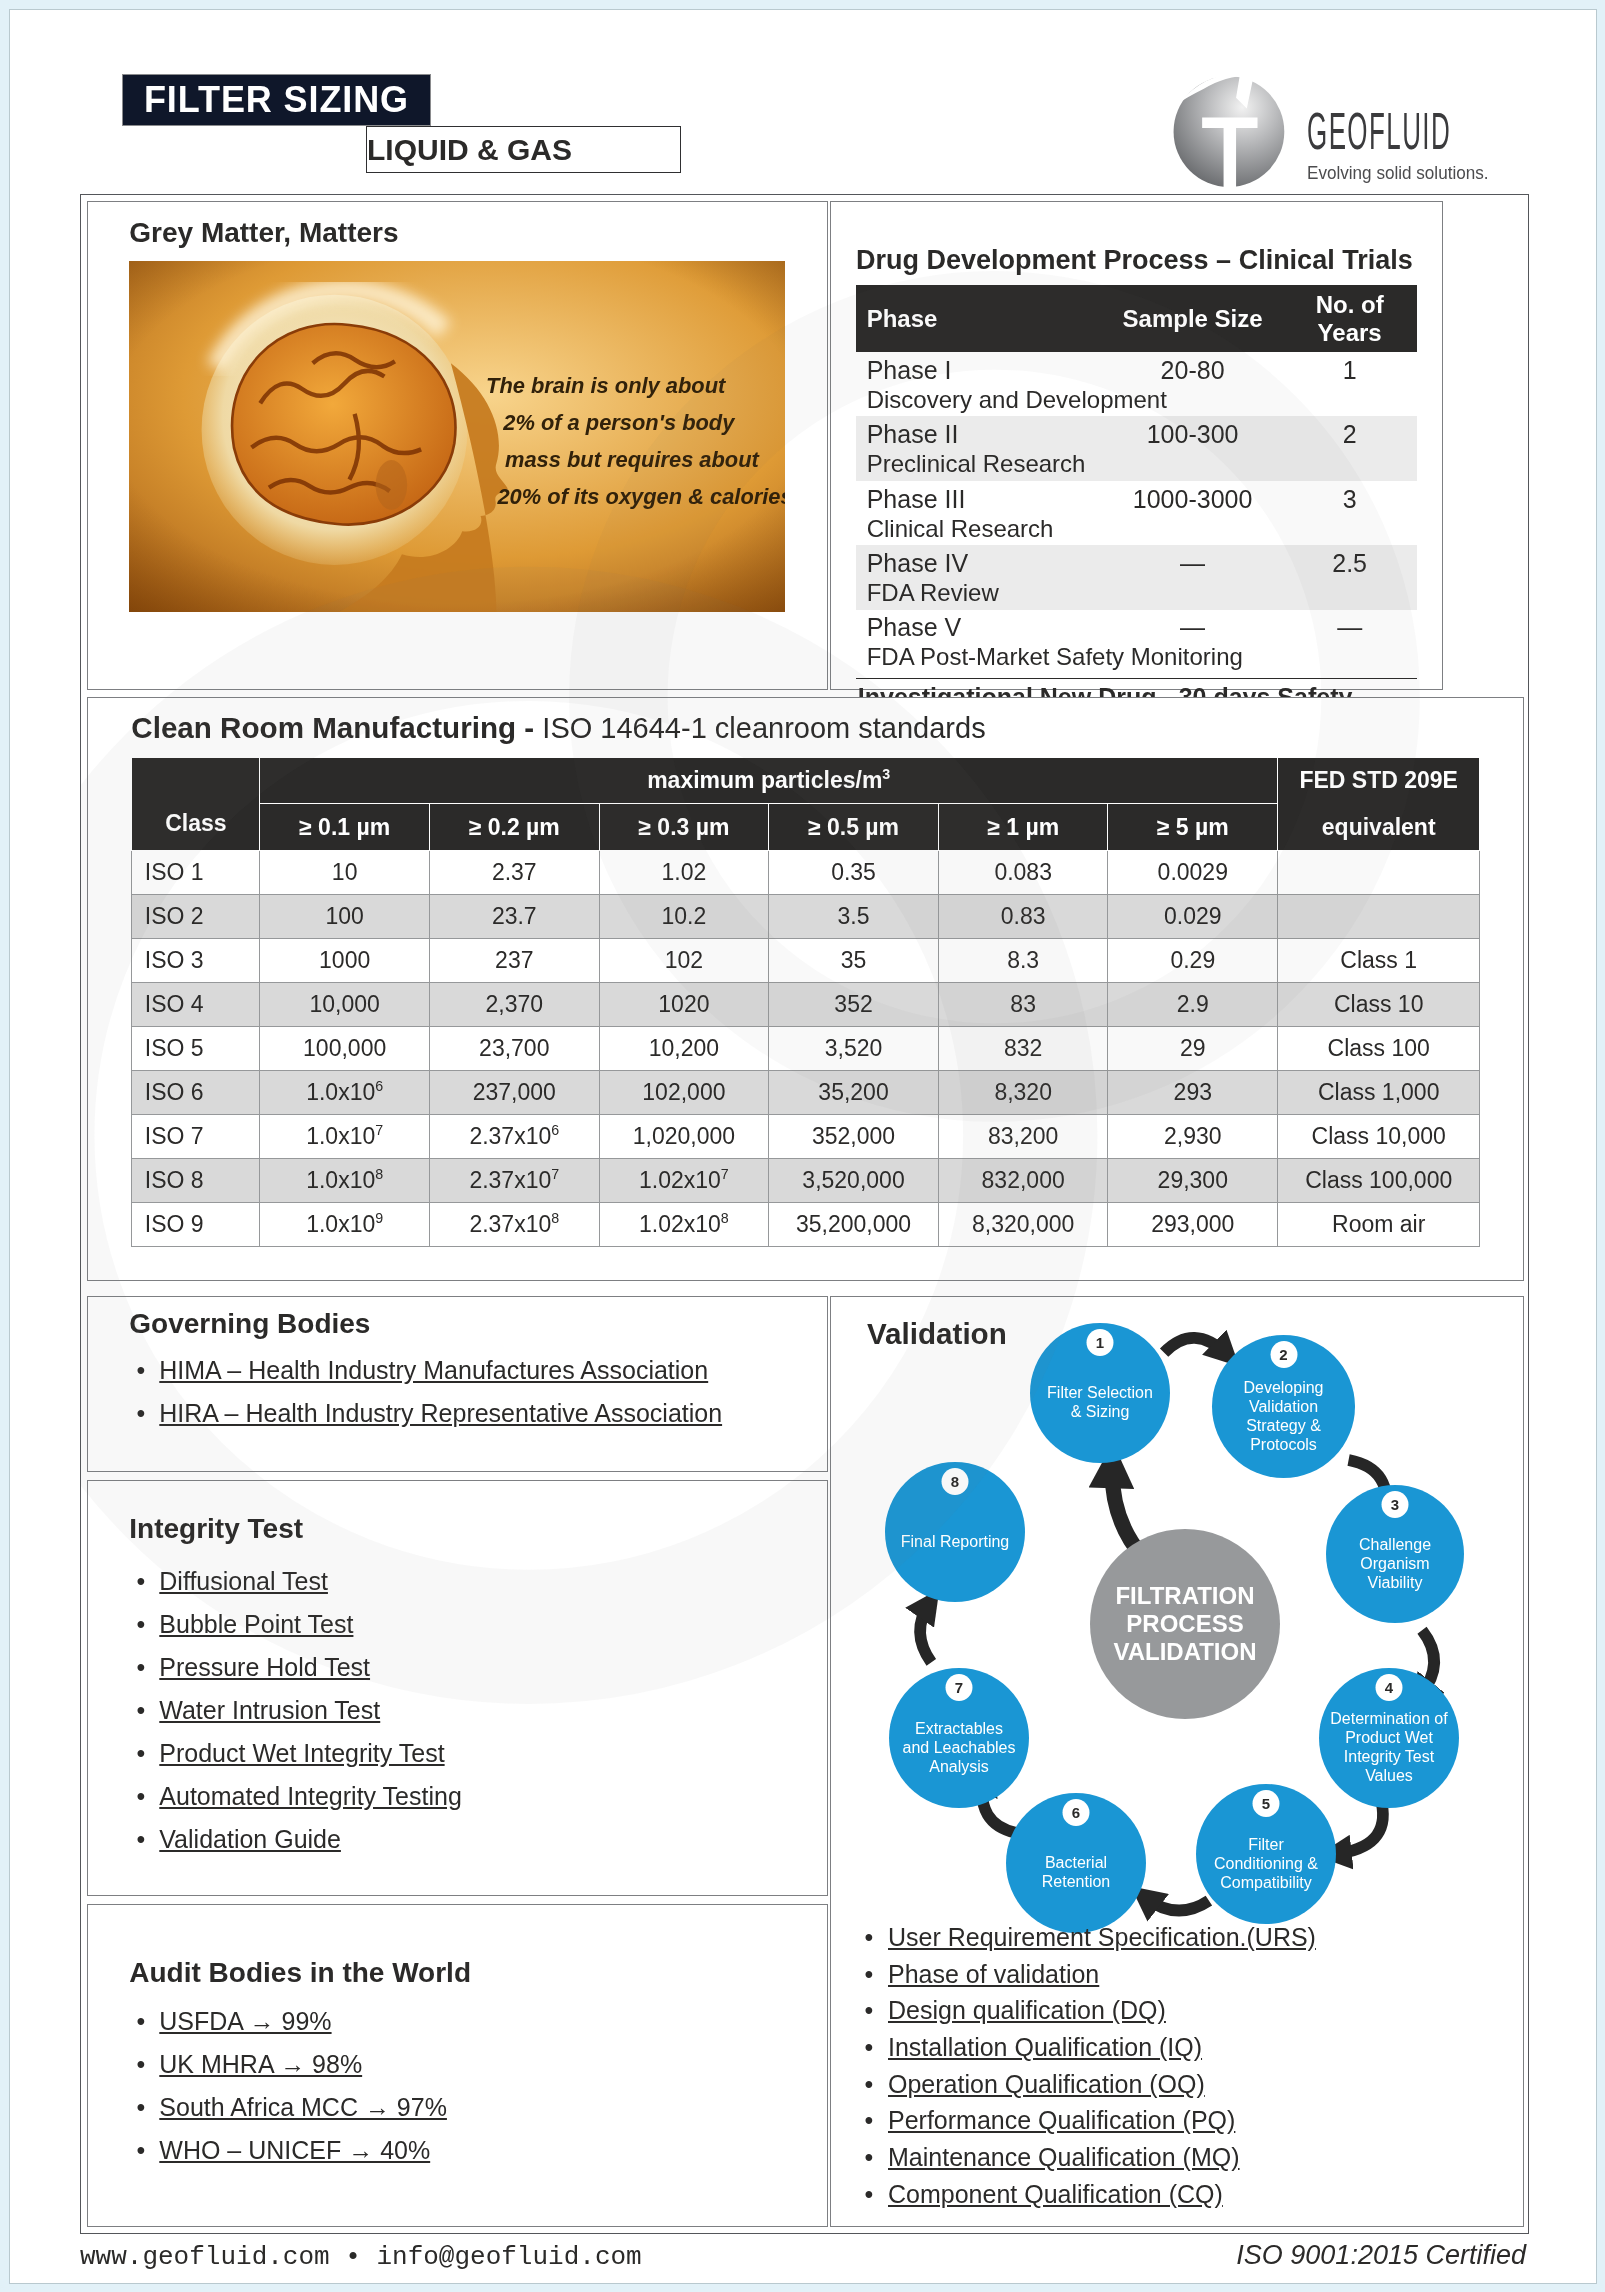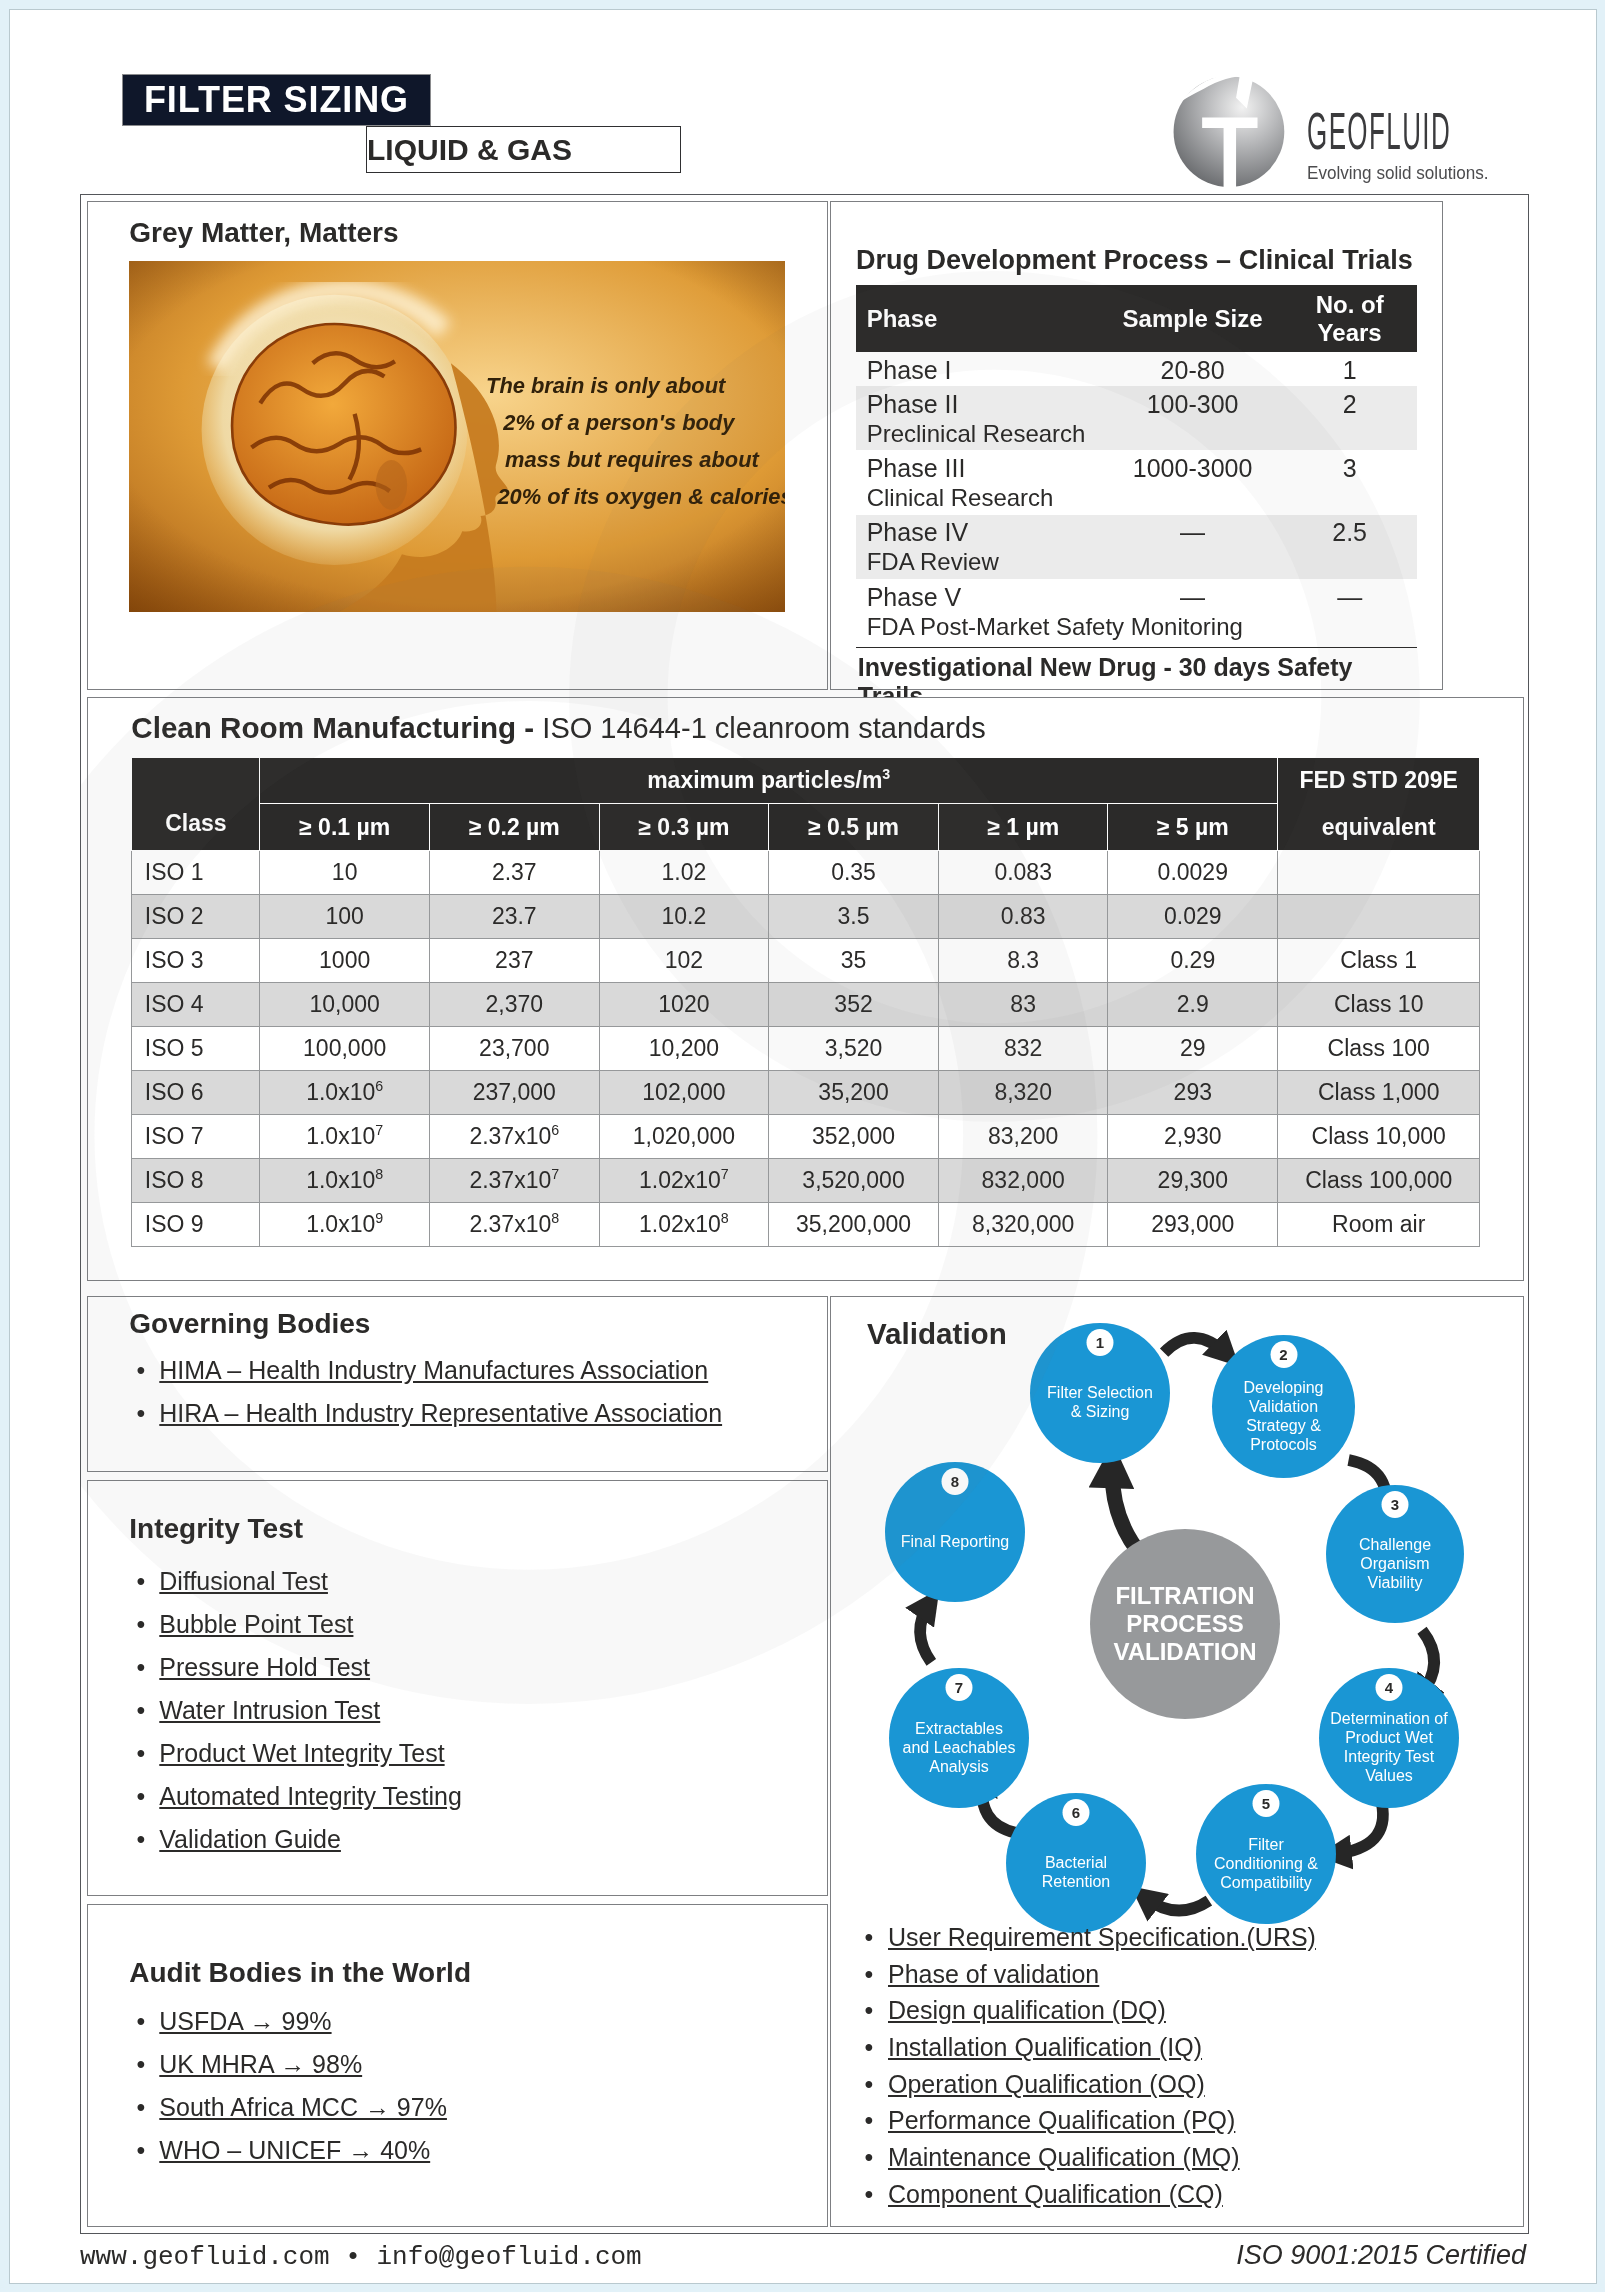--- a/index.html
+++ b/index.html
@@ -174,20 +174,21 @@
           <span class="c2">Sample Size</span>
           <span class="c3">No. of Years</span>
         </div>
         <div id="drug-rows">
             <div class="dgroup">
               <div class="dmain">
                 <span class="c1">Phase I</span>
                 <span class="c2">20-80</span>
                 <span class="c3">1</span>
               </div>
+              <div class="dsub">Discovery and Development</div>
             </div>
             <div class="dgroup shaded">
               <div class="dmain">
                 <span class="c1">Phase II</span>
                 <span class="c2">100-300</span>
                 <span class="c3">2</span>
               </div>
               <div class="dsub">Preclinical Research</div>
             </div>
             <div class="dgroup">

